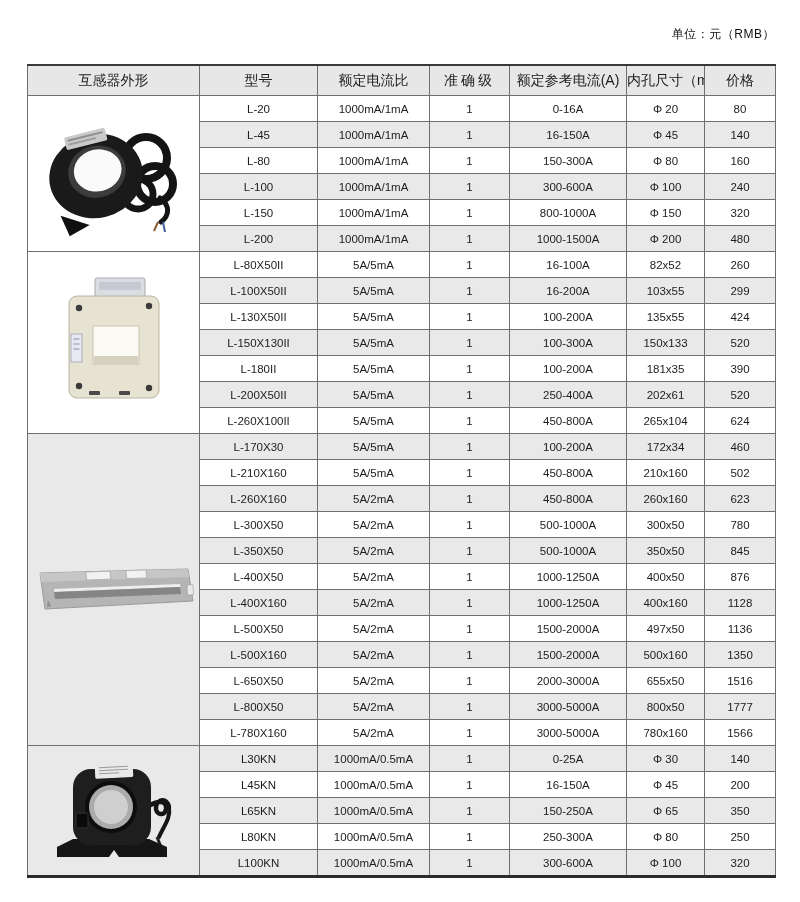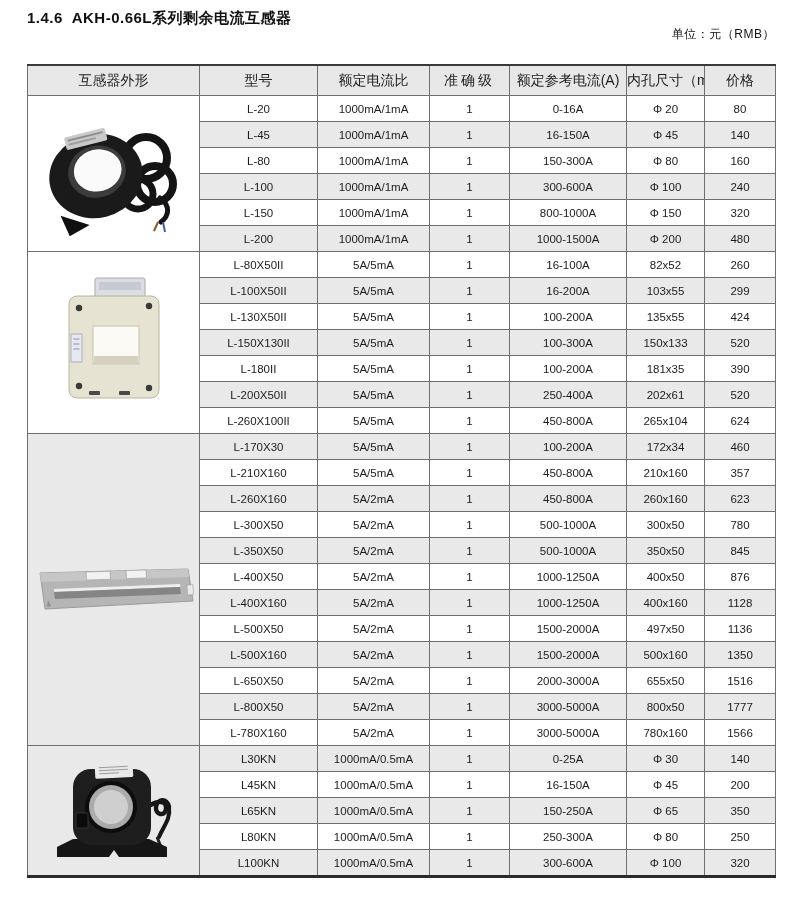--- a/index.html
+++ b/index.html
@@ -28,21 +28,20 @@
   .price-table tbody td{height:25px;background:#fff;}
   .price-table tbody tr.even td{background:#e9e9e9;}
   .price-table tbody td.img-cell{background:#fff;}
   .img-cell svg{display:block;margin:0 auto;}
 </style>
 </head>
 <body>
 
 <div class="page">
 
-  <h1 class="title">1.4.6  AKH-0.66L系列剩余电流互感器</h1>
   <div class="unit-label">单位：元（RMB）</div>
 
   <table class="price-table">
     <colgroup>
       <col style="width:172px">
         <col style="width:118px">
         <col style="width:112px">
       <col style="width:80px">
         <col style="width:117px">
         <col style="width:78px">
@@ -221,21 +220,21 @@
           <td>100-200A</td>
           <td>172x34</td>
           <td>460</td>
         </tr>
         <tr class="odd">
           <td>L-210X160</td>
           <td>5A/5mA</td>
           <td>1</td>
           <td>450-800A</td>
           <td>210x160</td>
-          <td>357</td>
+          <td>502</td>
         </tr>
         <tr class="even">
           <td>L-260X160</td>
           <td>5A/2mA</td>
           <td>1</td>
           <td>450-800A</td>
           <td>260x160</td>
           <td>623</td>
         </tr>
         <tr class="odd">

